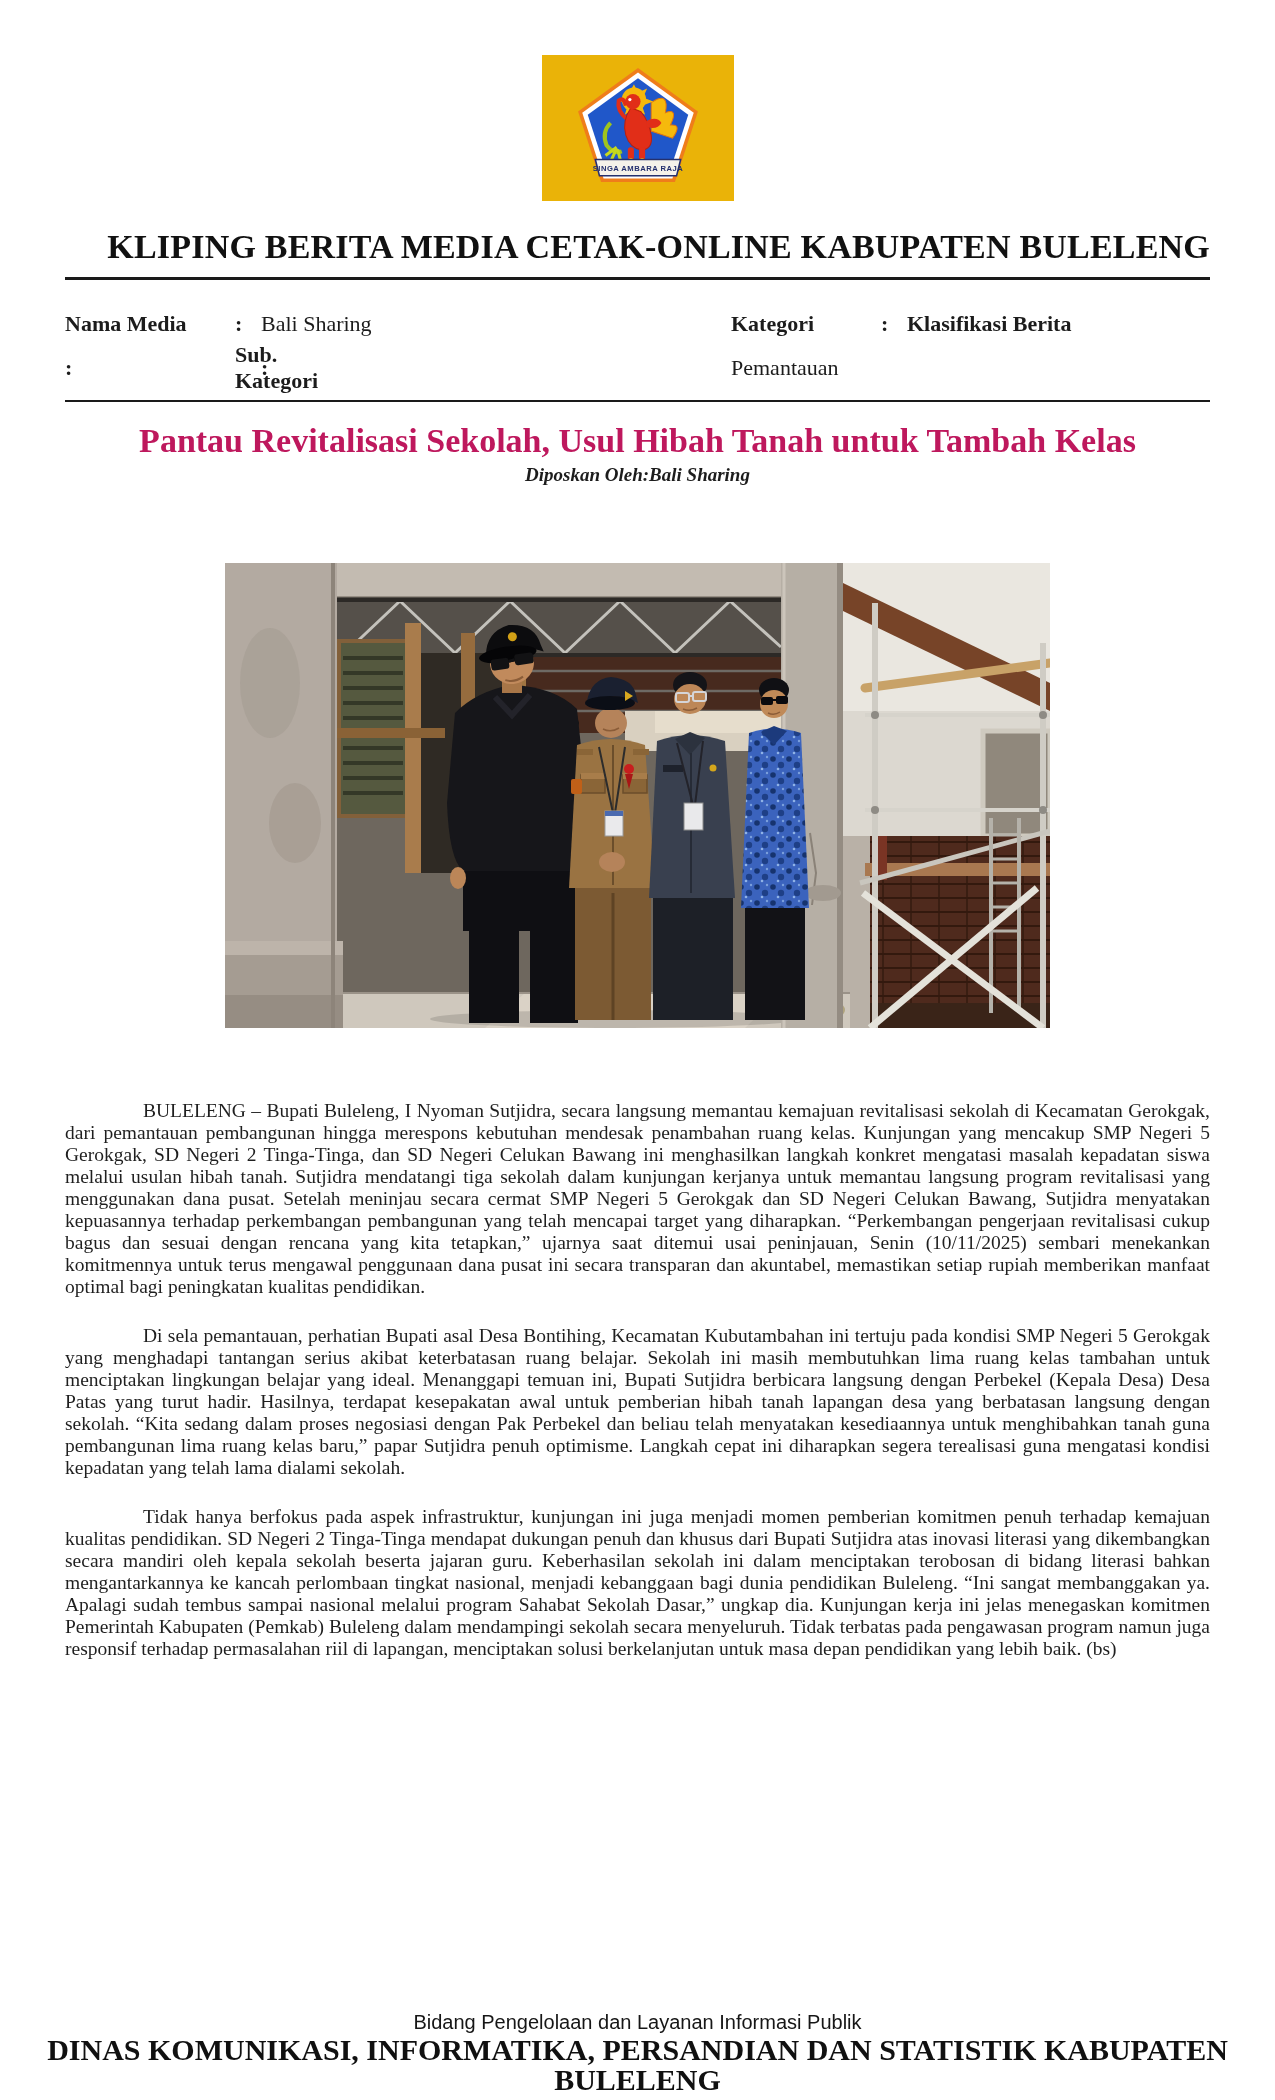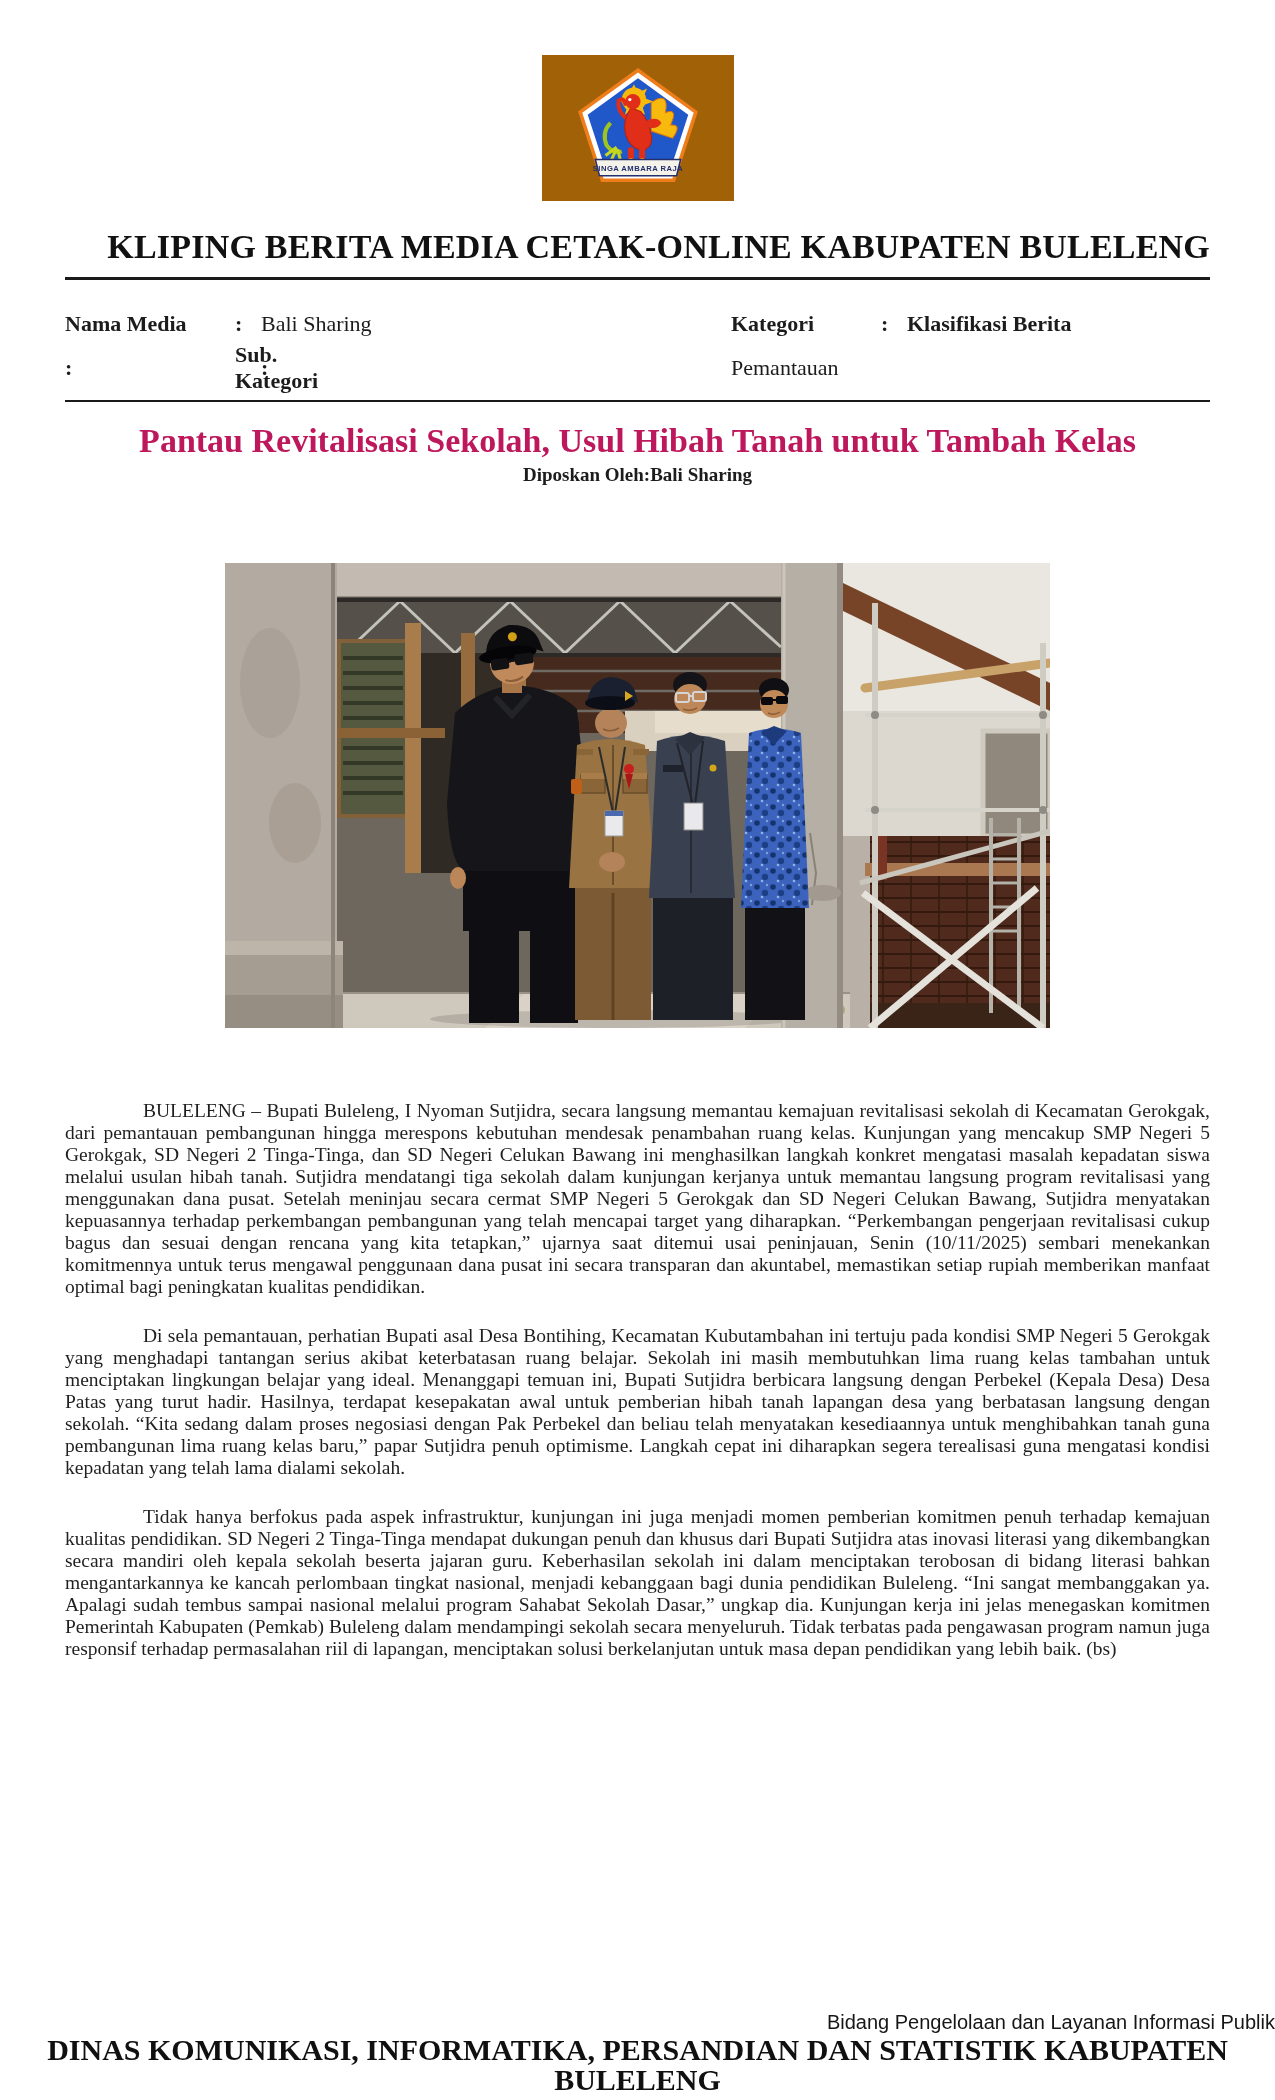--- a/index.html
+++ b/index.html
@@ -1,46 +1,46 @@
 <!DOCTYPE html>
 <html><head>
 <meta charset="utf-8">
 <style>
   html,body{margin:0;padding:0;}
   body{width:1275px;height:2100px;background:#ffffff;font-family:"Liberation Serif",serif;color:#1c1c1c;position:relative;overflow:hidden;}
   .page{position:relative;width:1275px;height:2100px;}
   .content{width:1145px;margin:0 auto;position:relative;}
 
-  .logo-wrap{width:192px;height:146px;margin:55px auto 0;background:#a16207;display:flex;align-items:center;justify-content:center;}
+  .logo-wrap{width:192px;height:146px;margin:55px auto 0;background:#eab308;display:flex;align-items:center;justify-content:center;}
   .logo-wrap svg{display:block;}
 
   .header-title{margin-top:26px;text-align:right;font-weight:bold;font-size:34px;line-height:40px;letter-spacing:0.2px;color:#111;}
 
   .rule-thick{height:3px;background:#1a1a1a;margin-top:10px;}
   .rule-thin{height:2px;background:#1a1a1a;}
 
   .meta{padding:22px 0 10px 0;display:grid;grid-template-columns:170px 26px 470px 150px 26px auto;row-gap:0;}
   .meta .cell{height:44px;display:flex;align-items:center;font-size:22px;}
   .meta .lab{font-weight:bold;}
   .meta .col{font-weight:bold;}
   .meta .val{font-weight:normal;}
 
   .article-title{margin-top:18px;text-align:center;font-weight:bold;font-size:34px;line-height:42px;color:#be185d;}
-  .byline{text-align:center;font-weight:bold;font-size:19px;line-height:26px;}
+  .byline{text-align:center;font-weight:bold;font-size:19px;line-height:26px;font-style:italic;}
 
   .photo{display:block;width:825px;height:465px;margin:75px auto 0;}
 
   .body-text{margin-top:72px;font-size:19.5px;line-height:22px;text-align:justify;color:#1f1f1f;}
   .body-text p{margin:0;text-indent:78px;}
   .body-text p + p{margin-top:27px;}
 
   .source-url{margin-top:27px;font-weight:bold;font-size:19.5px;color:#111;}
 
   .footer{position:absolute;left:0;top:1954px;width:100%;text-align:center;}
-  .footer .f1{font-family:"Liberation Sans",sans-serif;font-size:20px;line-height:26px;color:#161616;text-align:right;}
+  .footer .f1{font-family:"Liberation Sans",sans-serif;font-size:20px;line-height:26px;color:#161616;}
   .footer .f2{font-family:"Liberation Serif",serif;font-weight:bold;font-size:30px;line-height:30px;color:#101010;}
 </style>
 </head>
 <body>
 
 <div class="page">
 
   <div class="logo-wrap">
     <svg width="132" height="136" viewBox="0 0 130 130">
       <polygon points="65,6 124,48.8 101.4,118.2 28.6,118.2 6,48.8" fill="#ef7d1a"></polygon>

